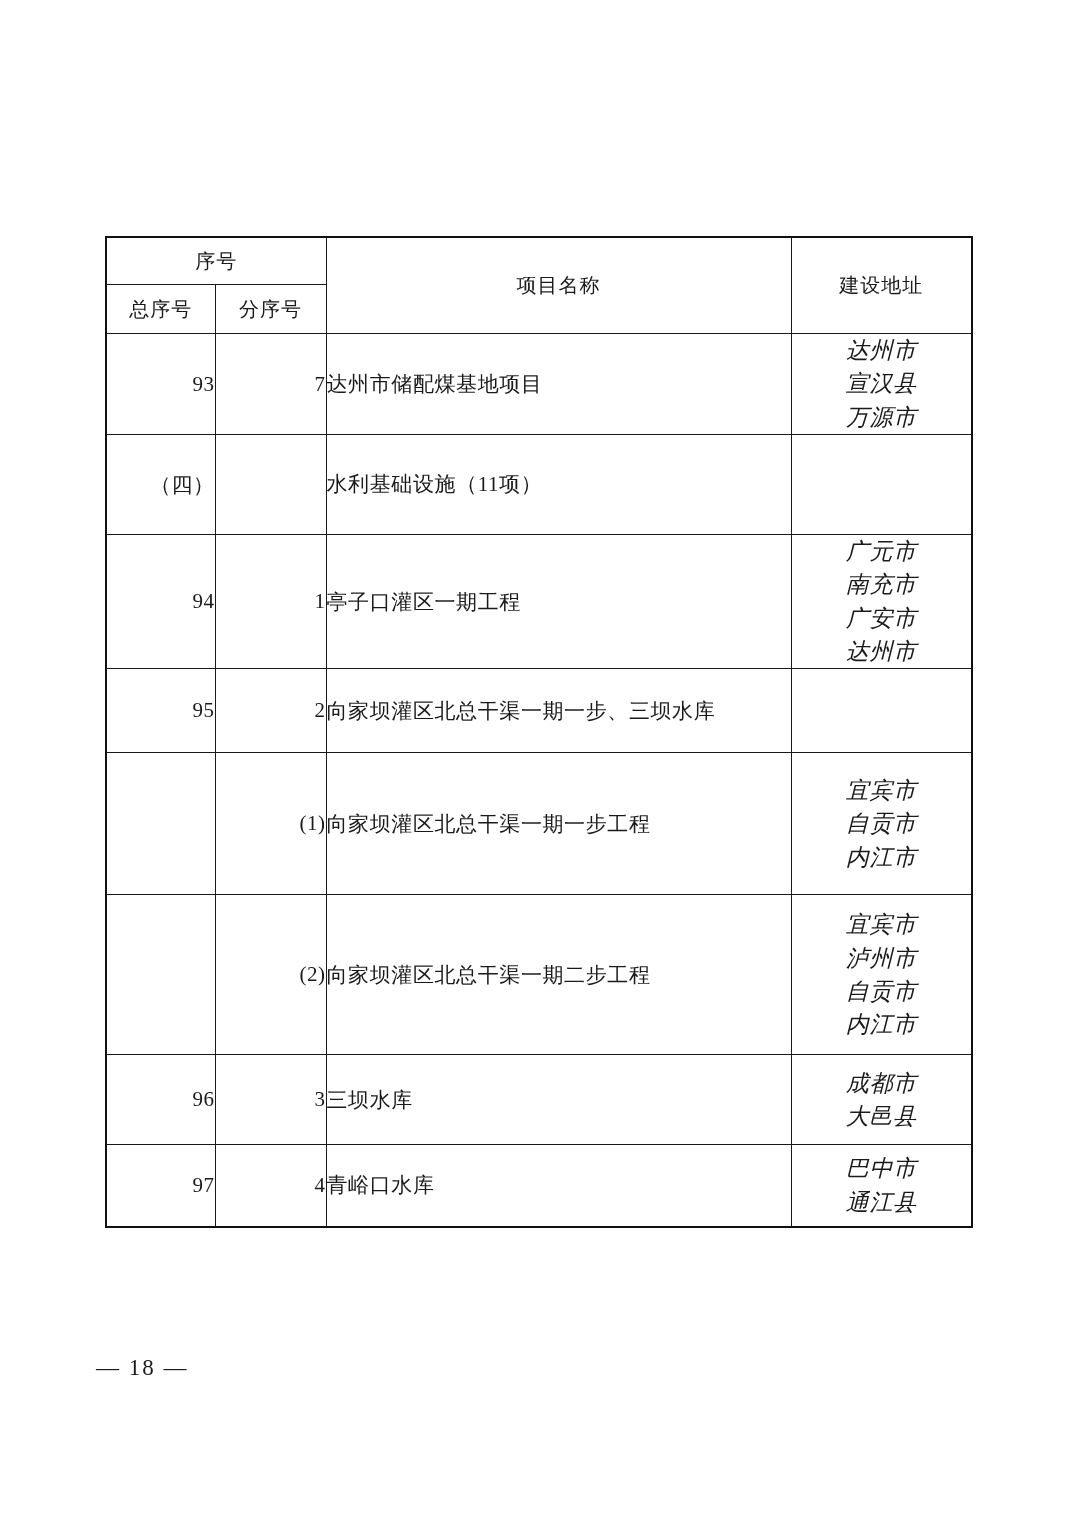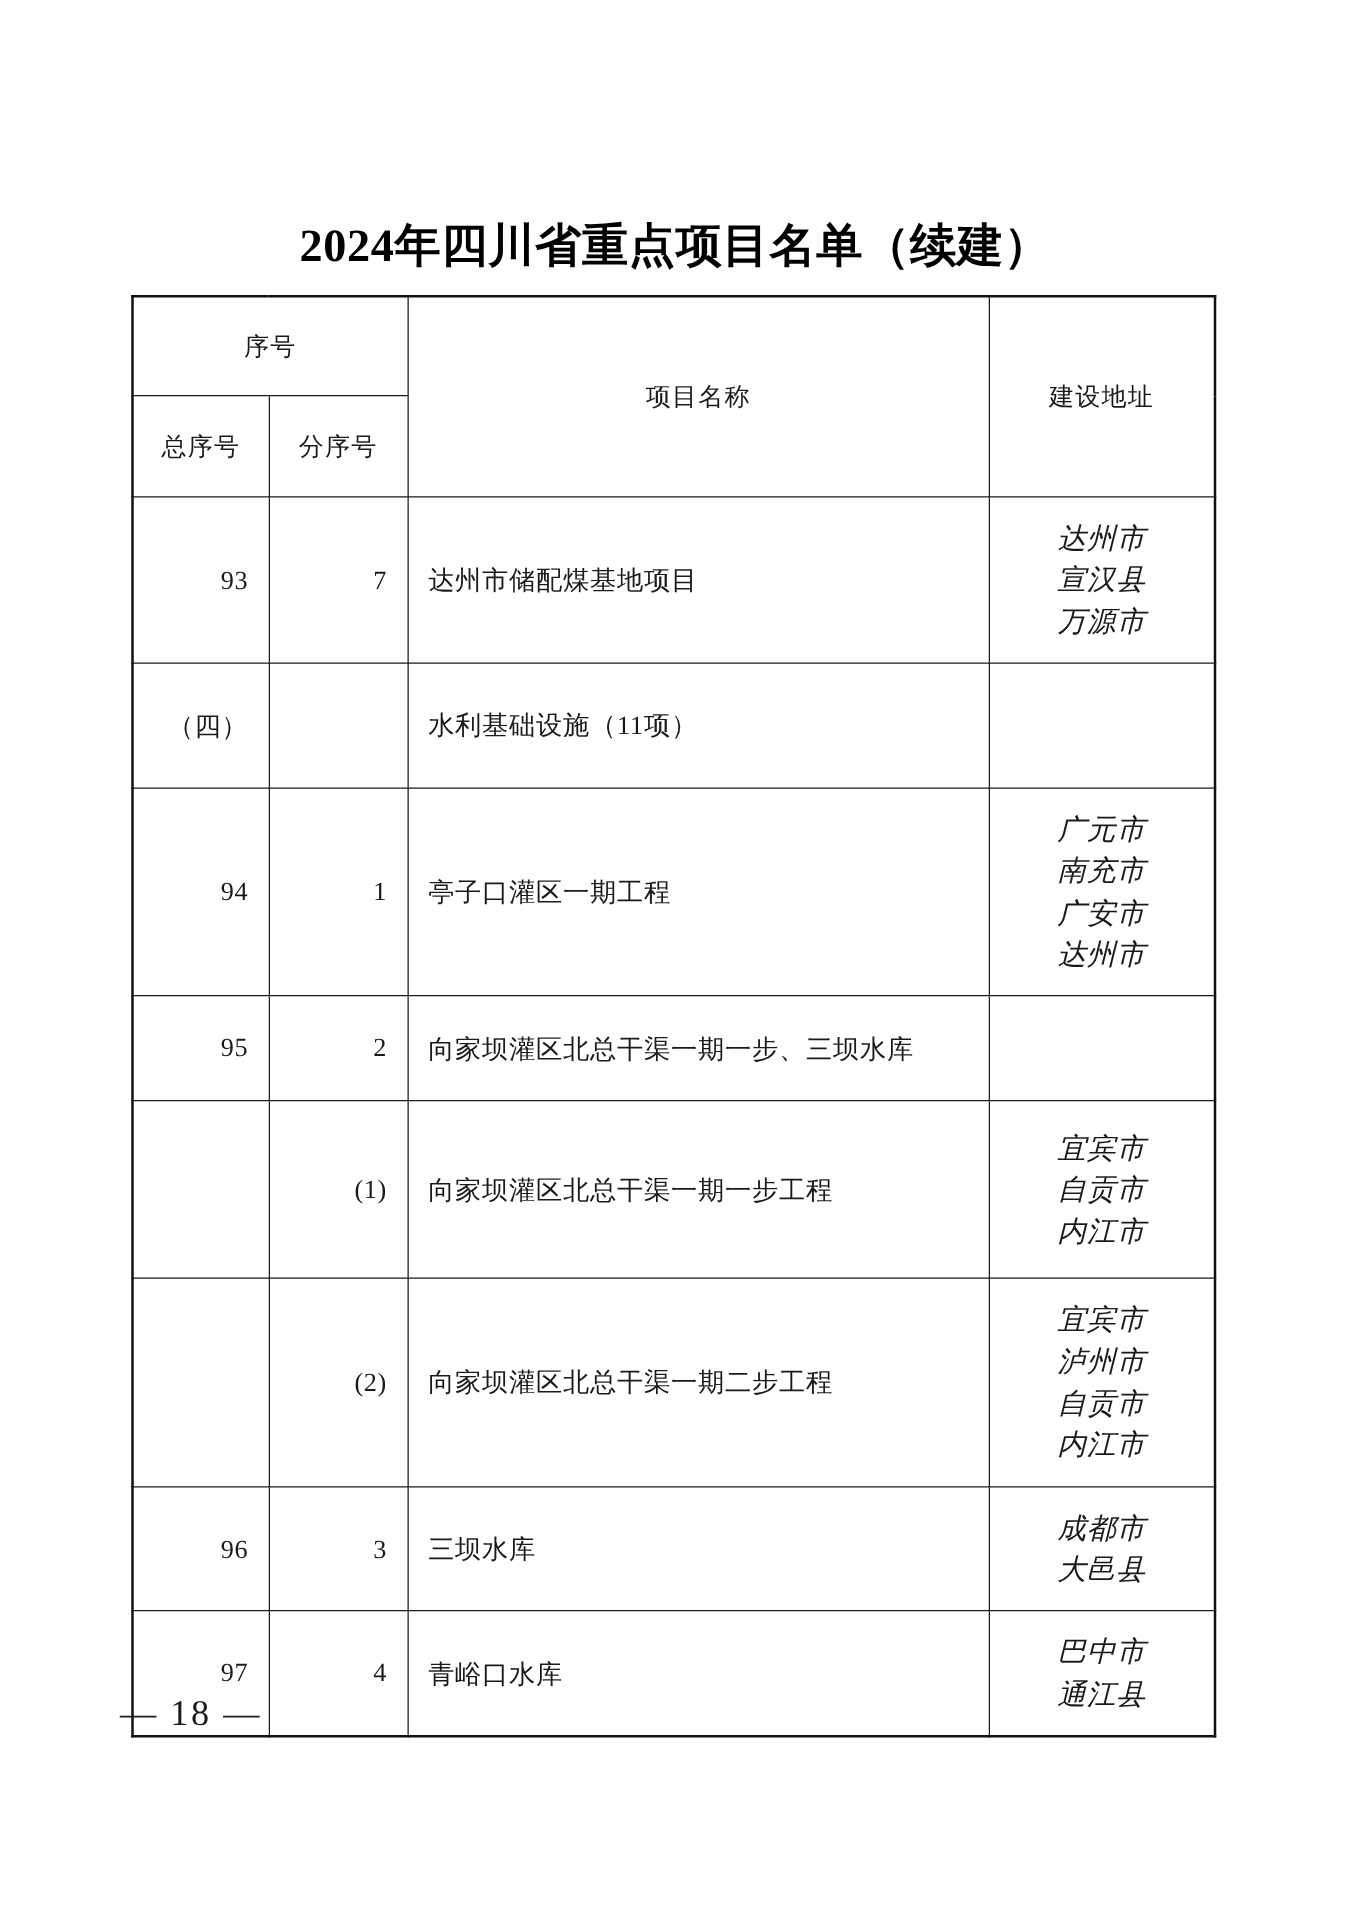--- a/index.html
+++ b/index.html
@@ -50,21 +50,21 @@
   table.main-table {
     border-collapse: collapse;
     width: 866px;
     table-layout: fixed;
     background: #ffffff;
   }
 
   table.main-table td,
   table.main-table th {
     border: 1.6px solid #1a1a1a;
-    padding: 16px;
+    padding: 0;
     font-weight: normal;
     vertical-align: middle;
     color: #1a1a1a;
   }
 
   
   table.main-table {
     border: 2.6px solid #111111;
   }
 
@@ -118,31 +118,30 @@
   .r-h97  { height: 82px; border-radius: 19px;  }
 
   
   .page-number {
     position: absolute;
     left: 96px;
     top: 1355px;
     width: 200px;
     text-align: left;
     font-family: "Liberation Serif", "DejaVu Serif", serif;
-    font-size: 29px;
+    font-size: 23px;
     letter-spacing: 2px;
     color: #1a1a1a;
   }
 </style>
 </head>
 <body>
 
 <div class="page">
 
-  <div class="doc-title">2024年四川省重点项目名单（续建）</div>
 
   <div class="table-wrap">
     <table class="main-table">
       <colgroup>
         <col class="c-total">
         <col class="c-sub">
         <col class="c-name">
         <col class="c-addr">
       </colgroup>
       <thead>

